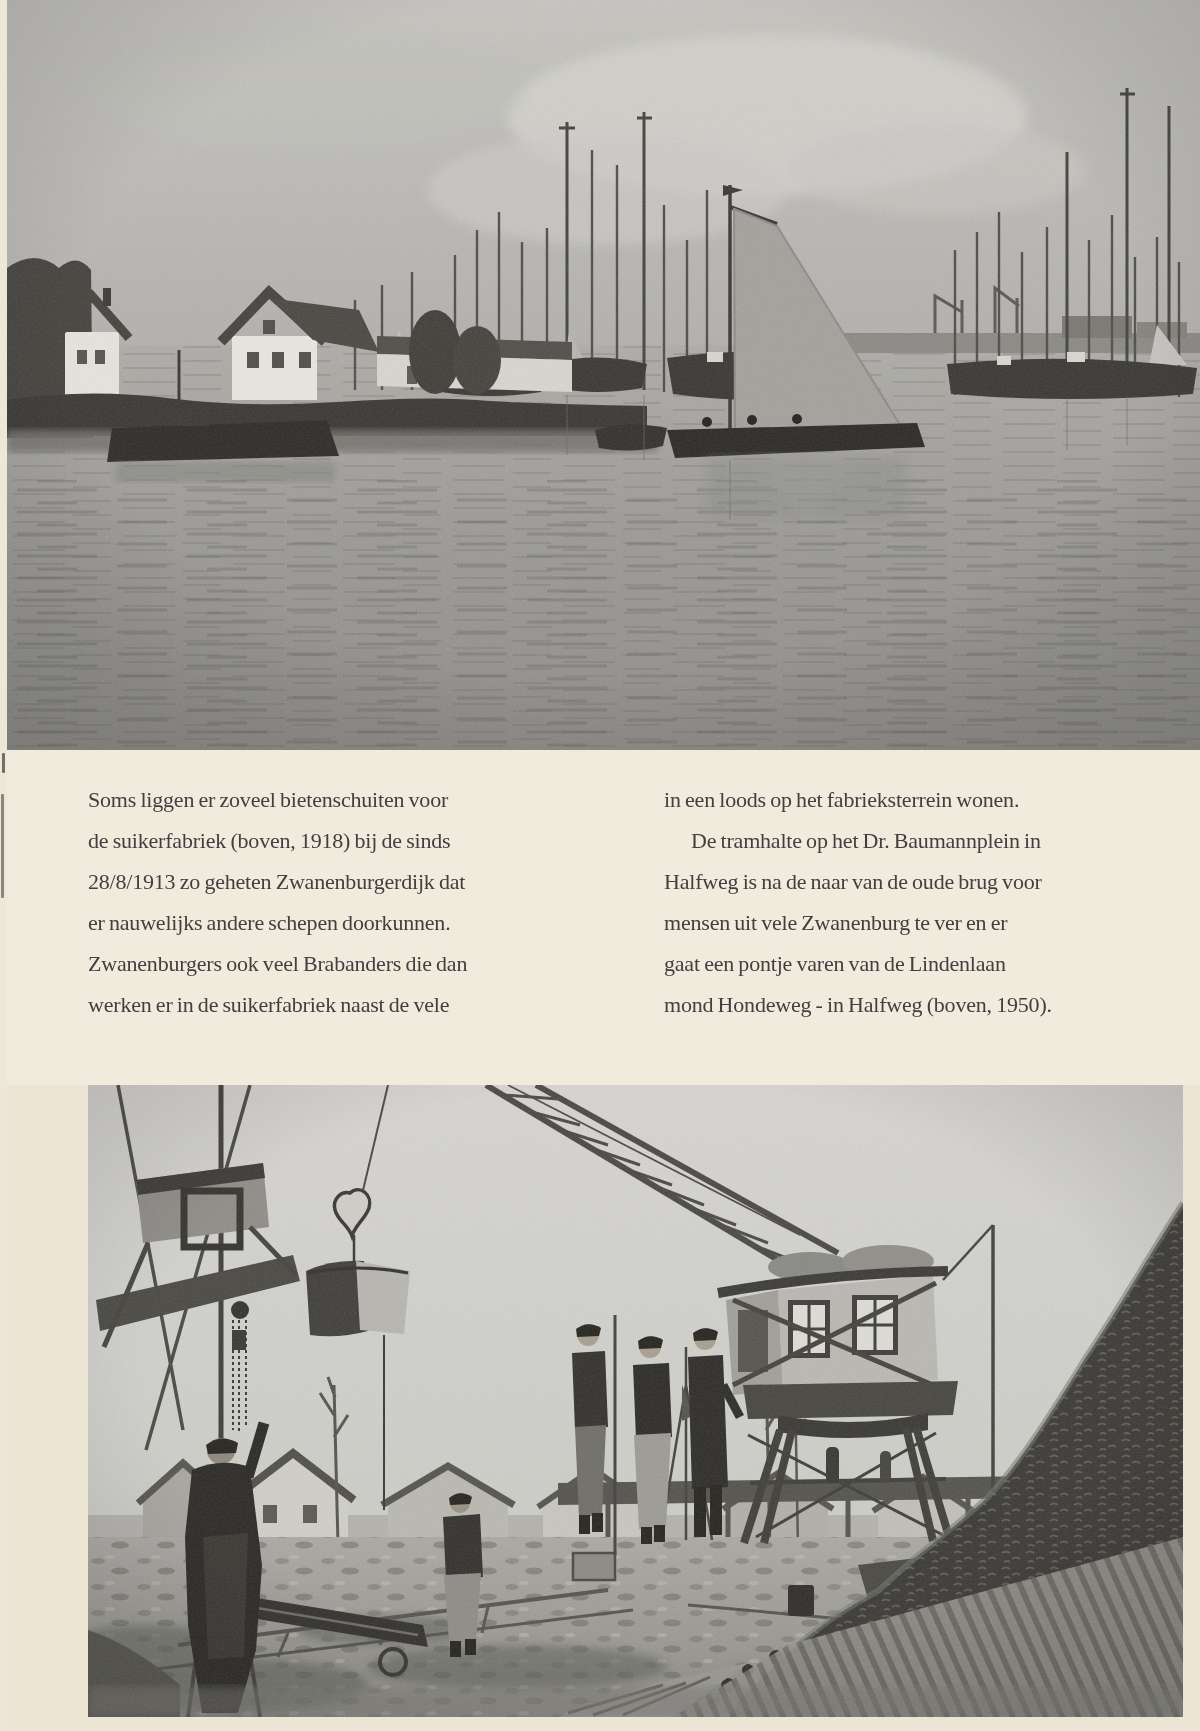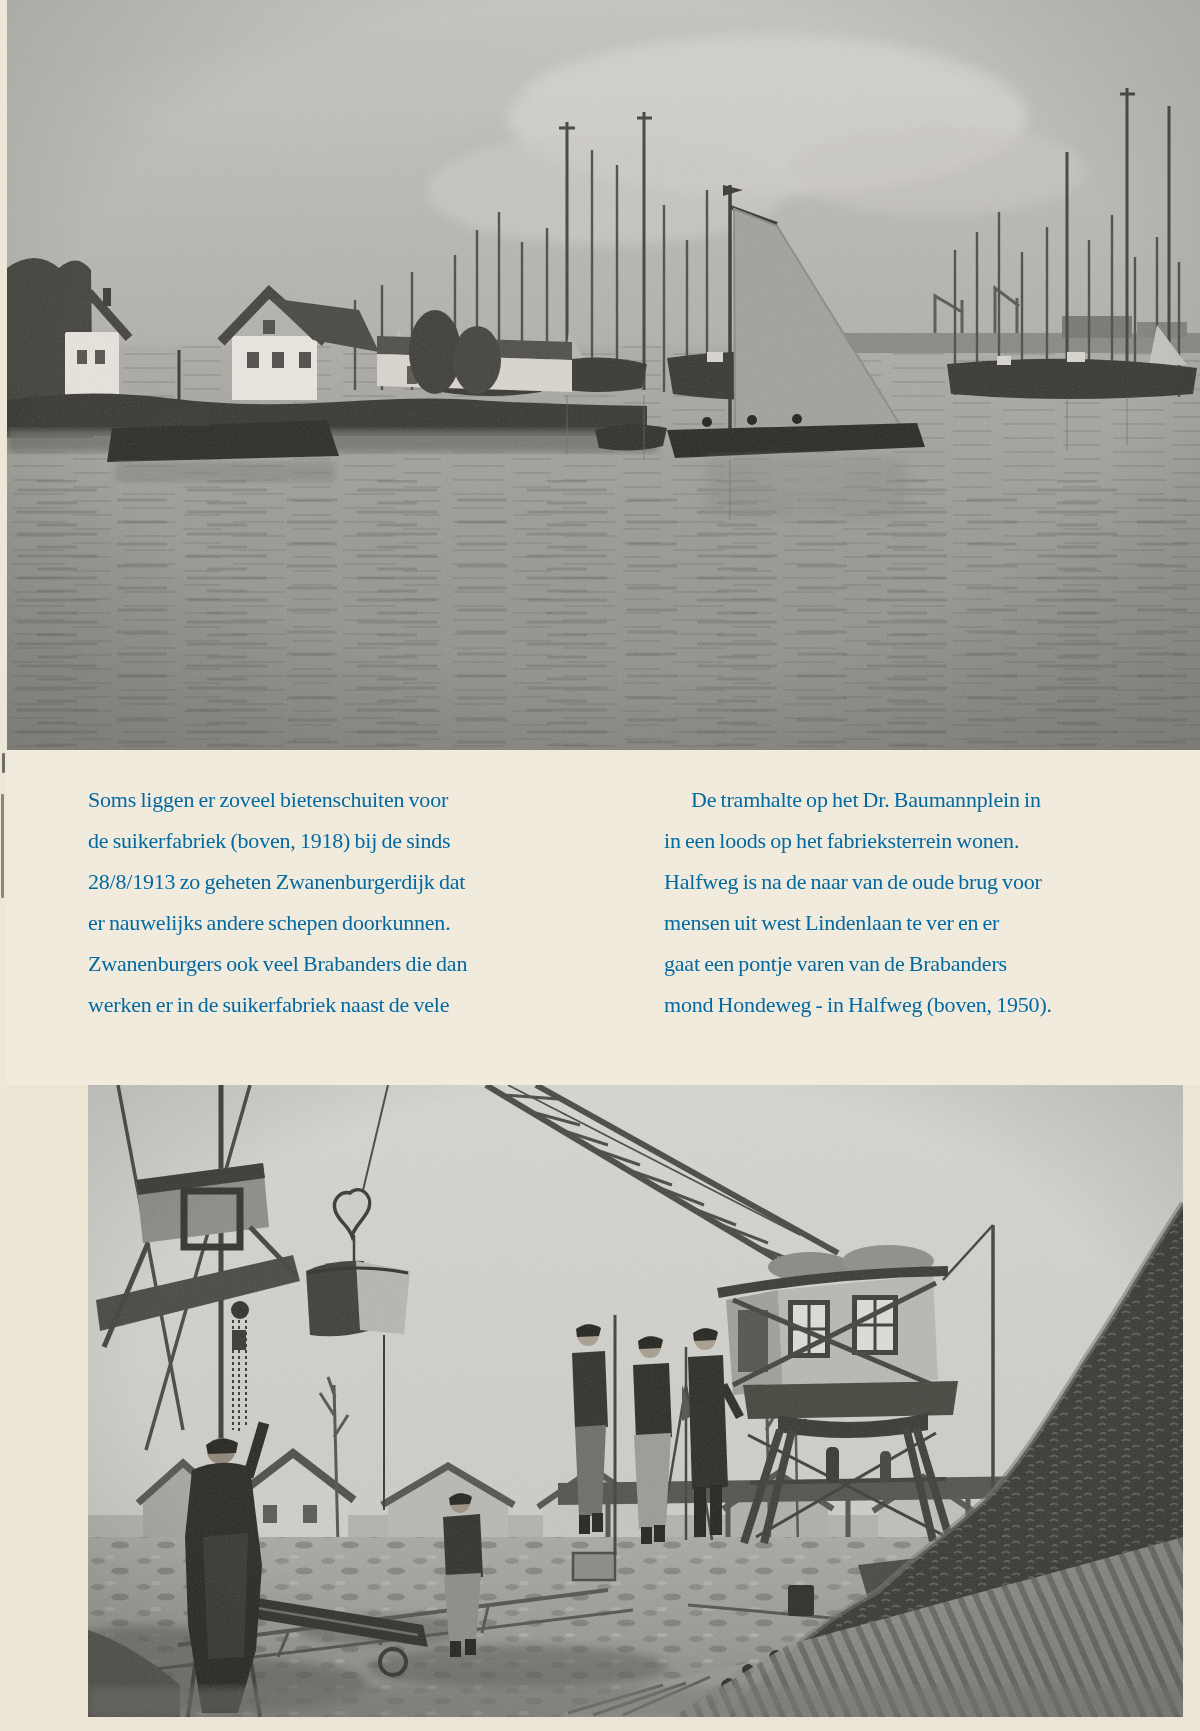--- a/index.html
+++ b/index.html
@@ -12,21 +12,21 @@
   .scan-mark{position:absolute;background:#6f6e68;border-radius:1px;}
   #mark1{left:2px;top:753px;width:3px;height:20px;}
   #mark2{left:1px;top:794px;width:3px;height:104px;opacity:.8;}
 
   figure{margin:0;padding:0;position:absolute;}
   #top-photo{left:7px;top:0;width:1193px;height:750px;}
   #bottom-photo{left:88px;top:1085px;width:1095px;height:632px;}
   figure svg{display:block;width:100%;height:100%;}
 
   .text-band{position:absolute;left:0;top:750px;width:1200px;height:335px;background:#f0ebdd;}
-  .column{position:absolute;top:779px;color:#0369a1;font-size:22px;line-height:41px;
+  .column{position:absolute;top:779px;color:#404040;font-size:22px;line-height:41px;
           letter-spacing:-0.2px;word-spacing:-1px;}
   #col-left{left:88px;width:520px;}
   #col-right{left:664px;width:520px;}
   .line{white-space:nowrap;}
   .line.indent{padding-left:27px;}
 </style>
 </head>
 <body>
 
 <div class="text-band"></div>
@@ -168,25 +168,25 @@
 <div class="column" id="col-left">
   <div class="line">Soms liggen er zoveel bietenschuiten voor</div>
   <div class="line">de suikerfabriek (boven, 1918) bij de sinds</div>
   <div class="line">28/8/1913 zo geheten Zwanenburgerdijk dat</div>
   <div class="line">er nauwelijks andere schepen doorkunnen.</div>
   <div class="line">Zwanenburgers ook veel Brabanders die dan</div>
   <div class="line">werken er in de suikerfabriek naast de vele</div>
 </div>
 
 <div class="column" id="col-right">
+  <div class="line">in een loods op het fabrieksterrein wonen.</div>
   <div class="line indent">De tramhalte op het Dr. Baumannplein in</div>
-  <div class="line">in een loods op het fabrieksterrein wonen.</div>
   <div class="line">Halfweg is na de naar van de oude brug voor</div>
-  <div class="line">mensen uit west Lindenlaan te ver en er</div>
-  <div class="line">gaat een pontje varen van de Brabanders</div>
+  <div class="line">mensen uit vele Zwanenburg te ver en er</div>
+  <div class="line">gaat een pontje varen van de Lindenlaan</div>
   <div class="line">mond Hondeweg - in Halfweg (boven, 1950).</div>
 </div>
 
 <figure id="bottom-photo" aria-label="Kraan lost suikerbieten op het fabrieksterrein tijdens de bietencampagne">
   <svg viewBox="0 0 1095 632" preserveAspectRatio="none">
     <defs>
       <linearGradient id="skyg2" x1="0" y1="0" x2="0" y2="1">
         <stop offset="0" stop-color="#d6d5d1"></stop>
           <stop offset="1" stop-color="#ccccc7"></stop>
       </linearGradient>

